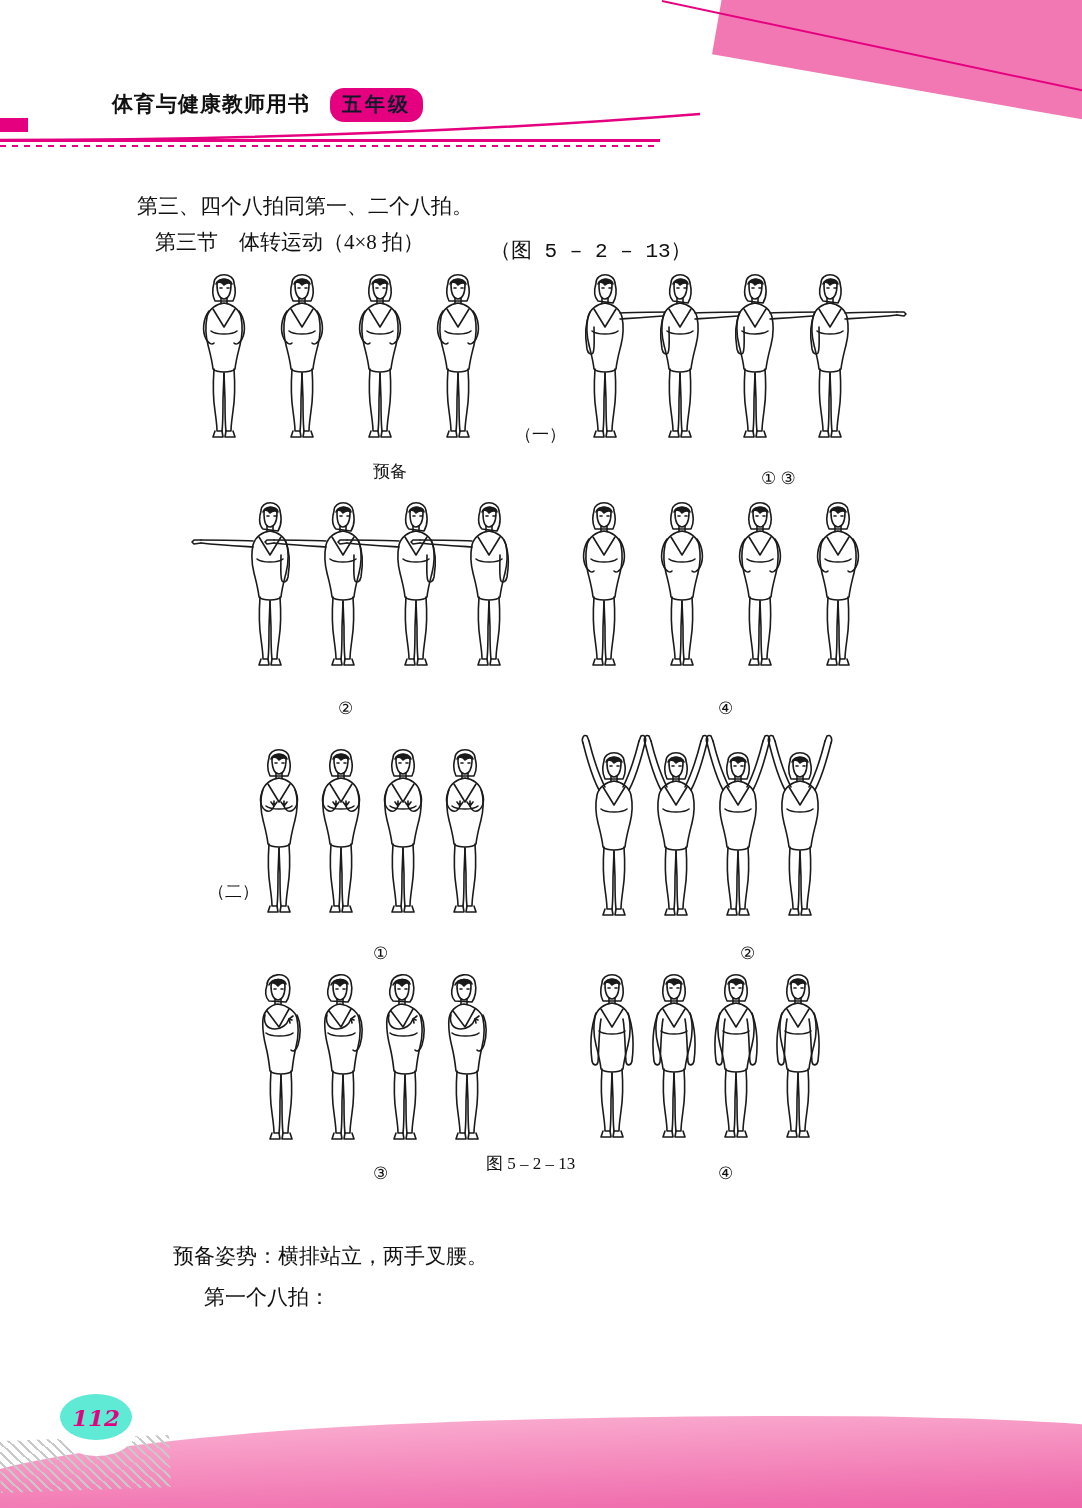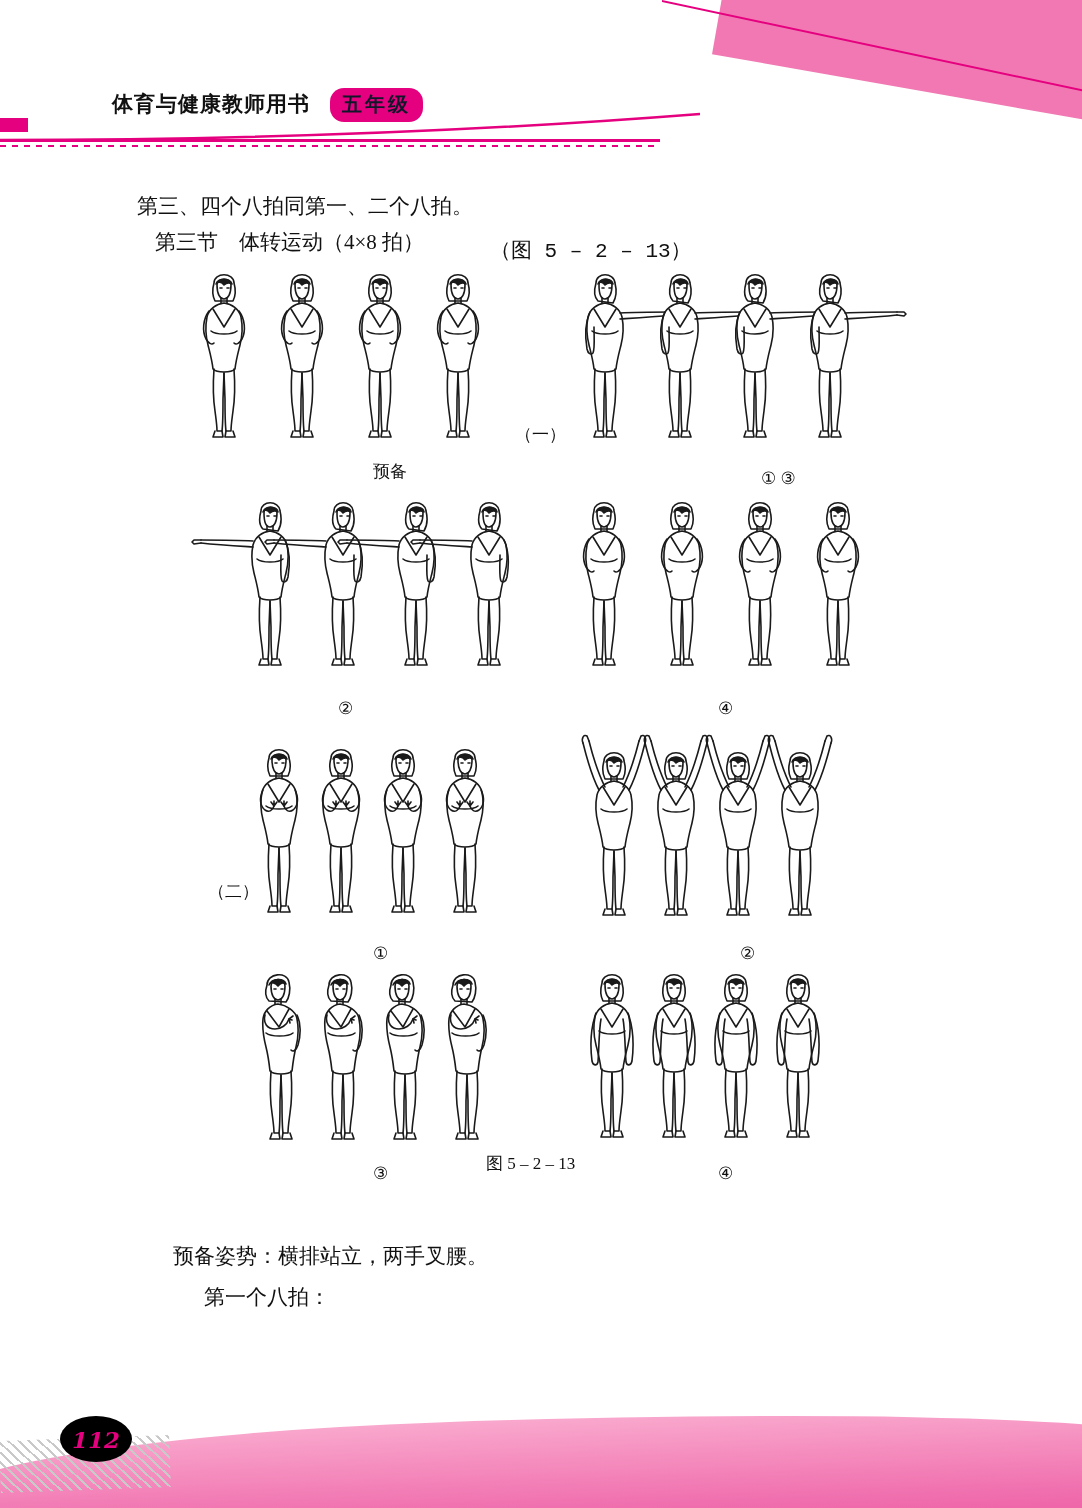--- a/index.html
+++ b/index.html
@@ -69,23 +69,23 @@
     background:linear-gradient(180deg,#f9a8cd 0%, #f06fae 60%, #ec4f9c 100%);
     transform:rotate(-2deg);
     border-radius:40% 60% 0 0/60px 50px 0 0;
   }
   .band-hatch{
     position:absolute;left:0;bottom:18px;width:170px;height:52px;
     background:repeating-linear-gradient(45deg,#c9c9c9 0 2px,transparent 2px 7px);
     transform:rotate(-2deg);
   }
   .page-num{
-    position:absolute;left:60px;bottom:46px;
+    position:absolute;left:60px;bottom:68px;
     width:72px;height:46px;border-radius:50%;
-    background:#000000;border:0;
+    background:#5eead4;border:0;
     display:flex;align-items:center;justify-content:center;
     font-family:"DejaVu Serif", serif;font-style:italic;font-weight:bold;
     font-size:23px;color:#e5007f;
   }
   .page-num-ring{
     position:absolute;left:58px;bottom:52px;width:78px;height:52px;border-radius:50%;
     background:#fff;
   }
 </style>
 </head>

